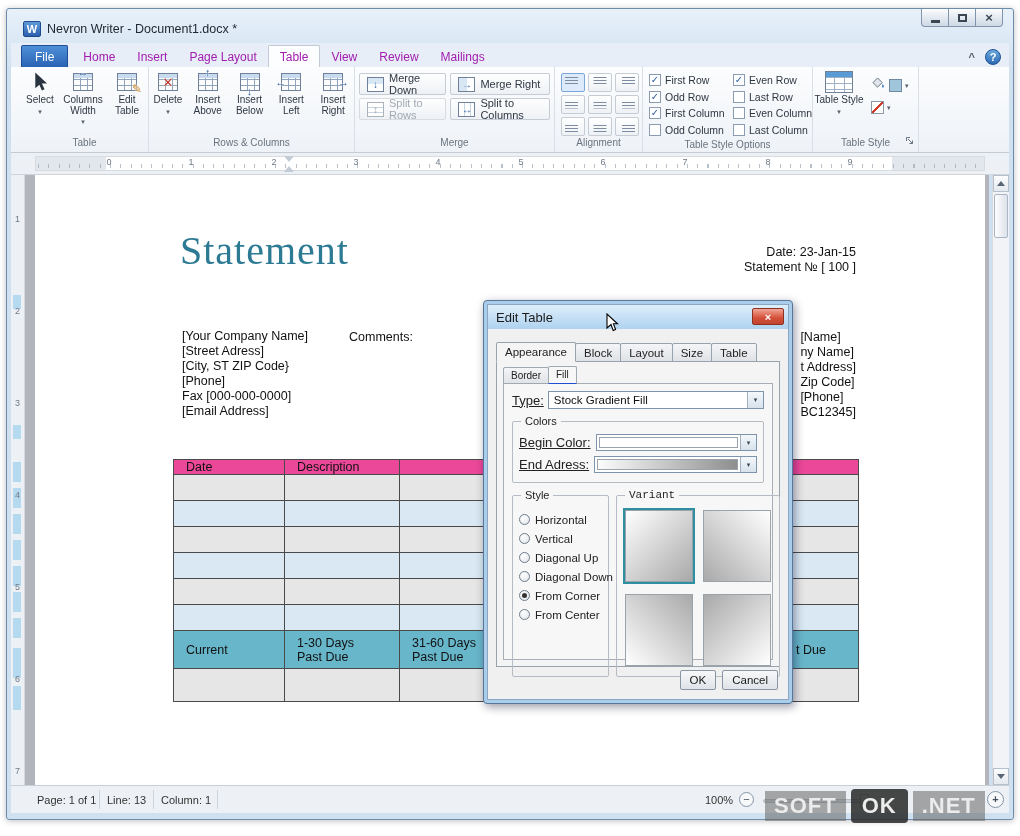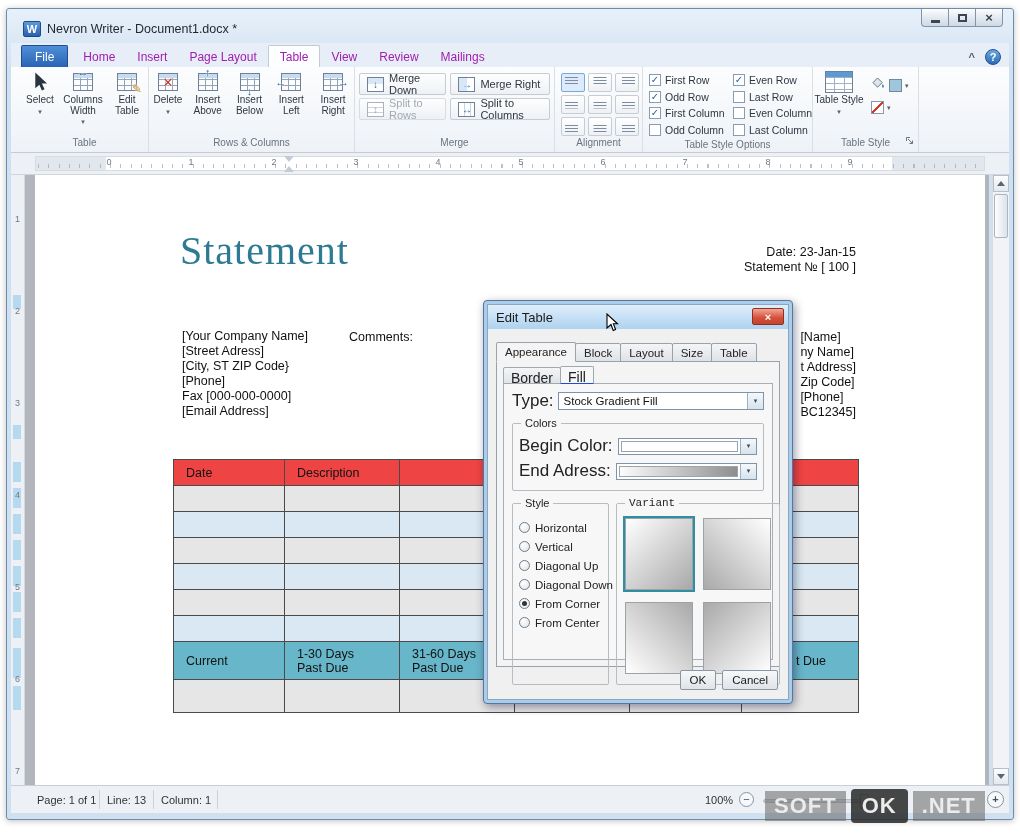--- a/index.html
+++ b/index.html
@@ -147,21 +147,21 @@
   .doc-dateblock { position:absolute; right:129px; top:70px; text-align:right; font-size:12.5px;
     color:#111; line-height:15px; }
   .doc-company { position:absolute; left:147px; top:154px; font-size:12.5px; line-height:15px; color:#111; }
   .doc-comments { position:absolute; left:314px; top:155px; font-size:12.5px; color:#111; }
   .doc-billto { position:absolute; right:129px; top:155px; font-size:12.5px;
     line-height:15px; color:#111; }
 
   .doc-table { position:absolute; left:138px; top:284px; width:685px; border-collapse:collapse;
     table-layout:fixed; font-size:12.5px; color:#111; }
   .doc-table td { border:1px solid #4a4a4a; padding:0 2px 0 12px; overflow:hidden; }
-  .hrow td { background:#ef4444; height:26px;margin-left:8px; }
+  .hrow td { background:#ec4899; height:15px;margin-left:8px; }
   .brow td { height:26px; }
   .alt-g td { background:#e6e6e6; }
   .alt-b td { background:#d9e8f2; }
   .frow td { background:#68b6ca; height:38px; white-space:pre-line; vertical-align:middle;
     line-height:14px; }
   .frow td.lastcell { padding-left:54px; }
   .lrow td { background:#e6e6e6; height:33px; }
 
   
   .vscroll { position:absolute; right:4px; top:166px; width:17px; height:610px; background:#f1f3f6;
@@ -210,29 +210,29 @@
     color:#fff; font-size:11px; font-weight:bold; display:flex; align-items:center; justify-content:center; }
   .dlg-body { flex:1; position:relative; }
   .dlg-tabs { position:absolute; left:8px; top:13px; display:flex; z-index:3; align-items:flex-end; }
   .dtab { height:19px; padding:3px 8px 0; font-size:11.5px; color:#222;
     background:linear-gradient(#f4f5f7,#dfe2e6); border:1px solid #98a2ac; margin-right:-1px;
     border-radius:2px 2px 0 0; }
   .dtab.active { background:#f4f4f4; border-bottom:1px solid #f4f4f4; height:20px; position:relative; z-index:4; }
   .dlg-tabpage { position:absolute; left:8px; right:8px; top:32px; height:306px; background:#f4f4f4;
     border:1px solid #98a2ac; }
   .dlg-subtabs { position:absolute; left:6px; top:4px; display:flex; z-index:3; align-items:flex-end; }
-  .stab { height:17px; padding:2px 7px 3px; font-size:14px; color:#222;
+  .stab { height:17px; padding:2px 7px 3px; font-size:10px; color:#222;
     background:linear-gradient(#f4f5f7,#e0e3e7); border:1px solid #a0a8b0; margin-right:-1px;
     border-radius:2px 2px 0 0; }
   .stab.active { background:#f7f7f7; border-bottom:1px solid #1d4ed8; height:18px; position:relative; z-index:4; }
   .dlg-subpage { position:absolute; left:6px; right:6px; top:21px; bottom:6px; background:#f7f7f7;
     border:1px solid #a8aeb5; padding:7px 8px; }
 
   .type-row { display:flex; align-items:center; gap:4px; }
-  .flabel { font-size:17px; color:#222; white-space:nowrap; }
+  .flabel { font-size:13px; color:#222; white-space:nowrap;text-decoration:underline; }
   .combo { flex:1; height:18px; border:1px solid #7e94aa; background:#fff; display:flex; align-items:center; }
   .combo-val { flex:1; font-size:11.5px; padding:0 5px; color:#111; white-space:nowrap; }
   .combo-btn { width:16px; align-self:stretch; border-left:1px solid #9fb0c0;
     background:linear-gradient(#f4f8fb,#d7e2ec); display:flex; align-items:center; justify-content:center;
     font-size:7px; color:#3c4a58; }
   .grpbox { position:relative; border:1px solid #b6bcc3; border-radius:2px; }
   .grp-legend { position:absolute; top:-7px; left:8px; background:#f7f7f7; padding:0 4px;
     font-size:11px; color:#222; }
   .grp-colors { margin-top:12px; padding:12px 6px 4px; }
   .clr-row { display:flex; align-items:center; justify-content:flex-end; gap:5px; margin-bottom:5px; }

